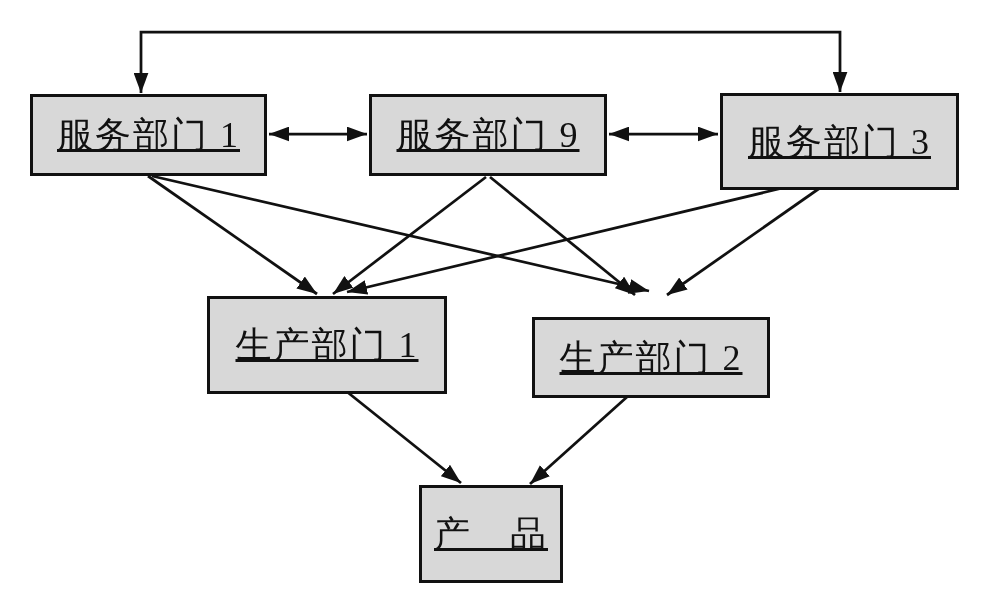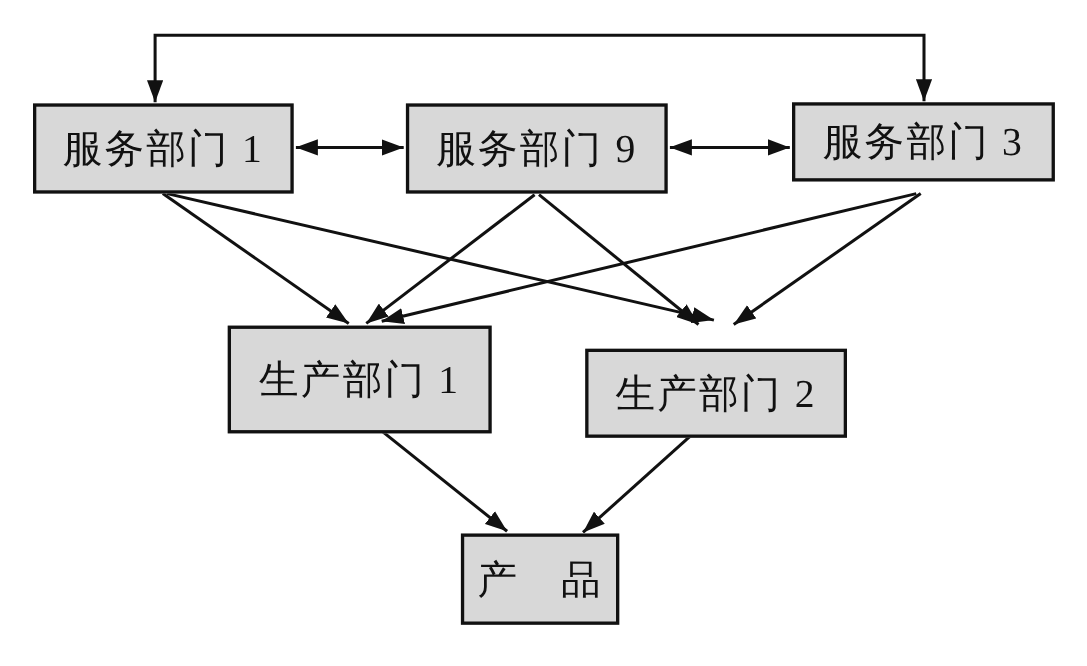--- a/index.html
+++ b/index.html
@@ -28,27 +28,28 @@
     background: #d8d8d8;
     border: 3px solid #111111;
     display: flex;
     align-items: center;
     justify-content: center;
     font-size: 36px;
     letter-spacing: 2px;
     color: #111111;
     white-space: nowrap;
     line-height: 1;
+    text-decoration: underline;
   }
   .node-service-1 { left: 30px;  top: 94px;  width: 237px; height: 82px; }
   .node-service-2 { left: 369px; top: 94px;  width: 238px; height: 82px; }
-  .node-service-3 { left: 720px; top: 93px;  width: 239px; height: 72px; }
+  .node-service-3 { left: 720px; top: 93px;  width: 239px; height: 97px; }
   .node-production-1 { left: 207px; top: 296px; width: 240px; height: 98px; }
   .node-production-2 { left: 532px; top: 297px; width: 238px; height: 81px; margin-top: 20px; }
-  .node-product { left: 419px; top: 485px; width: 144px; height: 83px; }
+  .node-product { left: 419px; top: 485px; width: 144px; height: 98px; }
   .edge {
     fill: none;
     stroke: #111111;
     stroke-width: 2.75px;
   }
 </style>
 </head>
 <body>
 
 <div id="stage">

